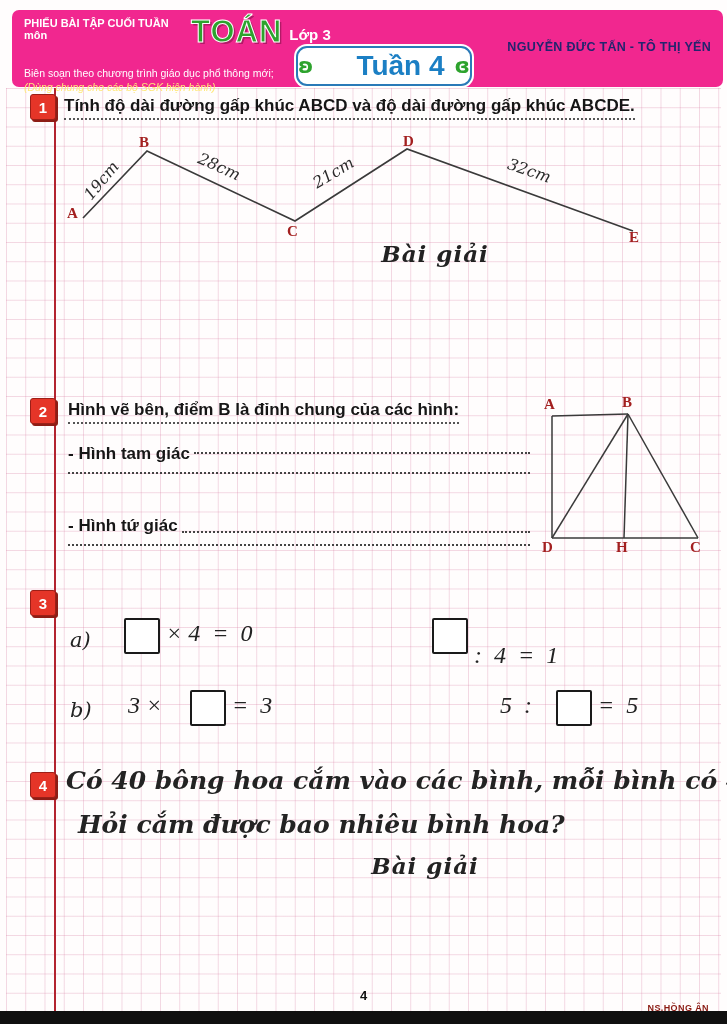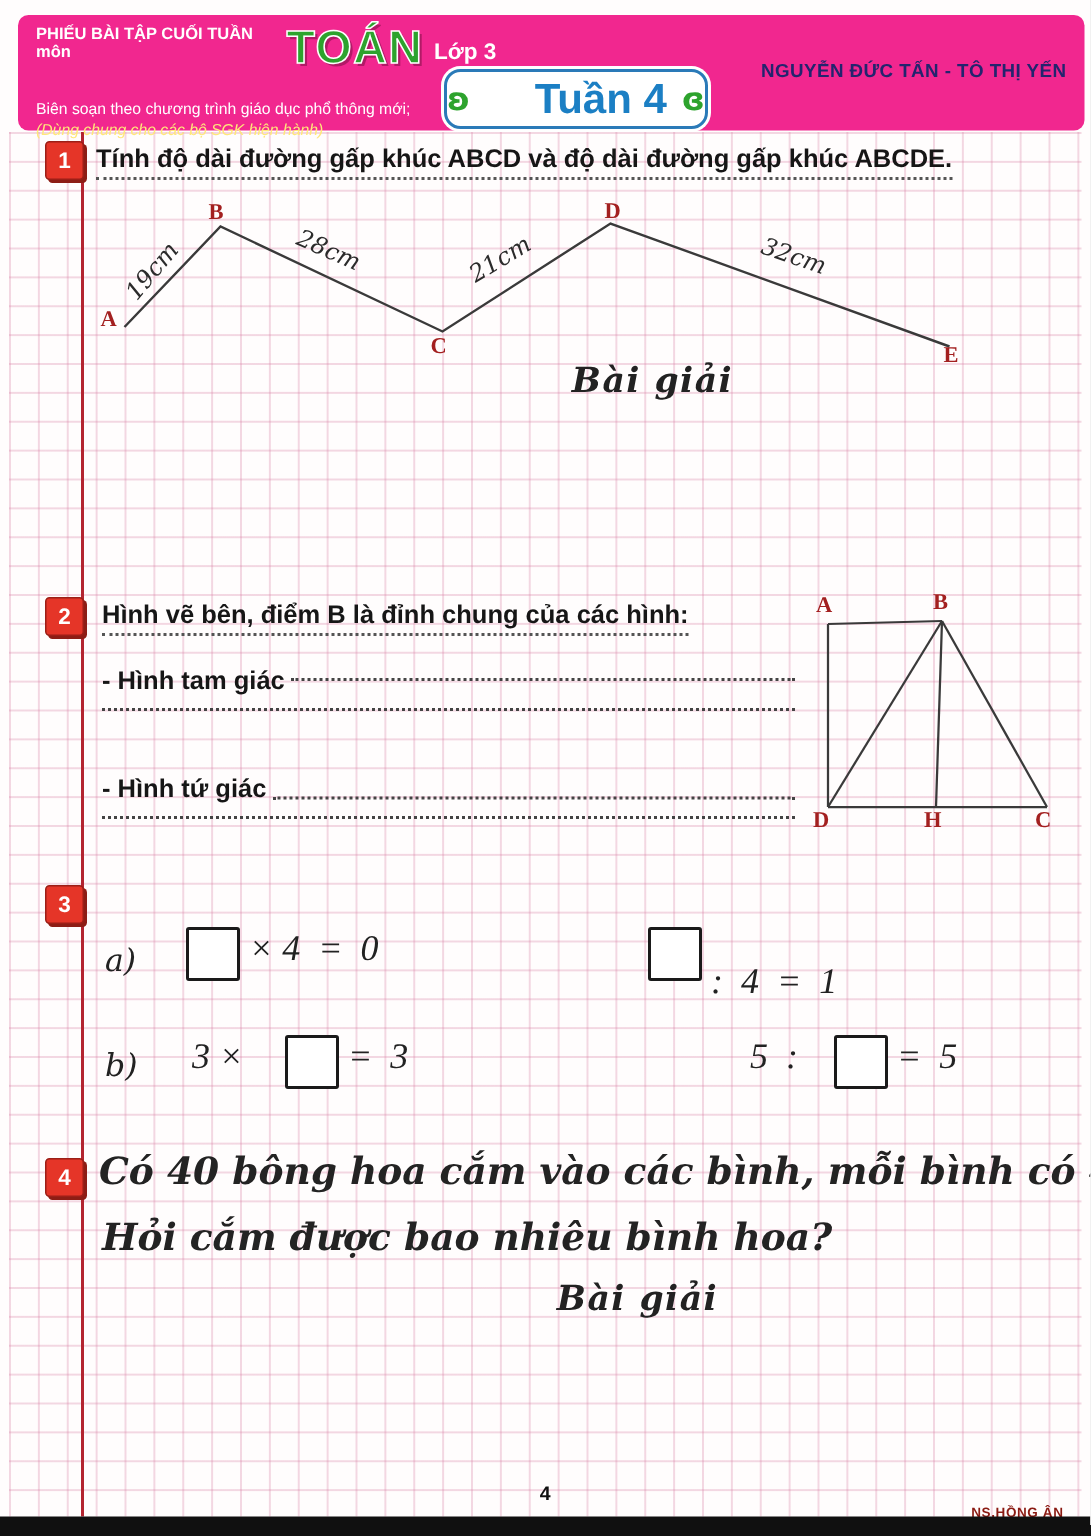--- a/index.html
+++ b/index.html
@@ -177,20 +177,20 @@
   <span class="rowlabel" style="left:70px; top:698px;">b)</span>
   <span class="eq" style="left:128px; top:692px;">3 ×</span>
   <div class="ansbox" style="left:190px; top:690px;"></div>
   <span class="eq" style="left:232px; top:692px;">=  3</span>
   <span class="eq" style="left:500px; top:692px;">5  :</span>
   <div class="ansbox" style="left:556px; top:690px;"></div>
   <span class="eq" style="left:598px; top:692px;">=  5</span>
 
   <div class="numbox" style="left:30px; top:772px;">4</div>
   <div class="cursive" style="left:66px; top:766px;">Có 40 bông hoa cắm vào các bình, mỗi bình có 4 bông hoa.</div>
-  <div class="cursive" style="left:68px; top:810px;text-align:center;">Hỏi cắm được bao nhiêu bình hoa?</div>
+  <div class="cursive" style="left:78px; top:810px;text-align:center;">Hỏi cắm được bao nhiêu bình hoa?</div>
   <div class="solution" style="left:330px; top:852px; width:190px;">Bài giải</div>
 
   <div class="footer-page">4</div>
   <div class="footer-credit">NS.HỒNG ÂN</div>
   <div class="bottom-bar"></div>
 
 </div>
 
 </body></html>

